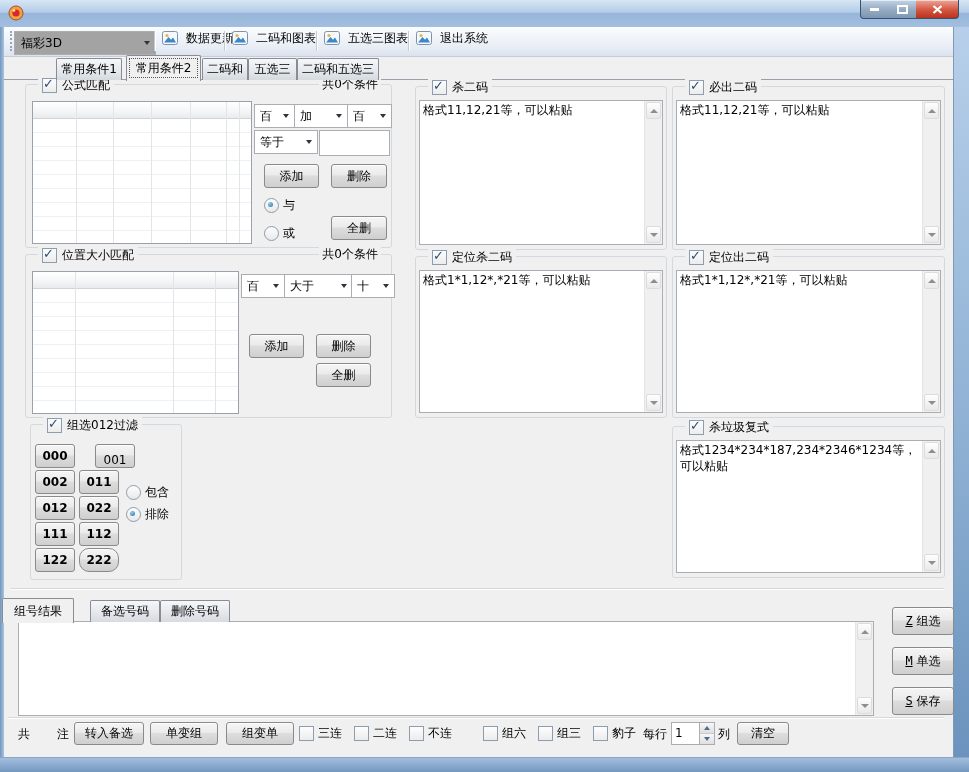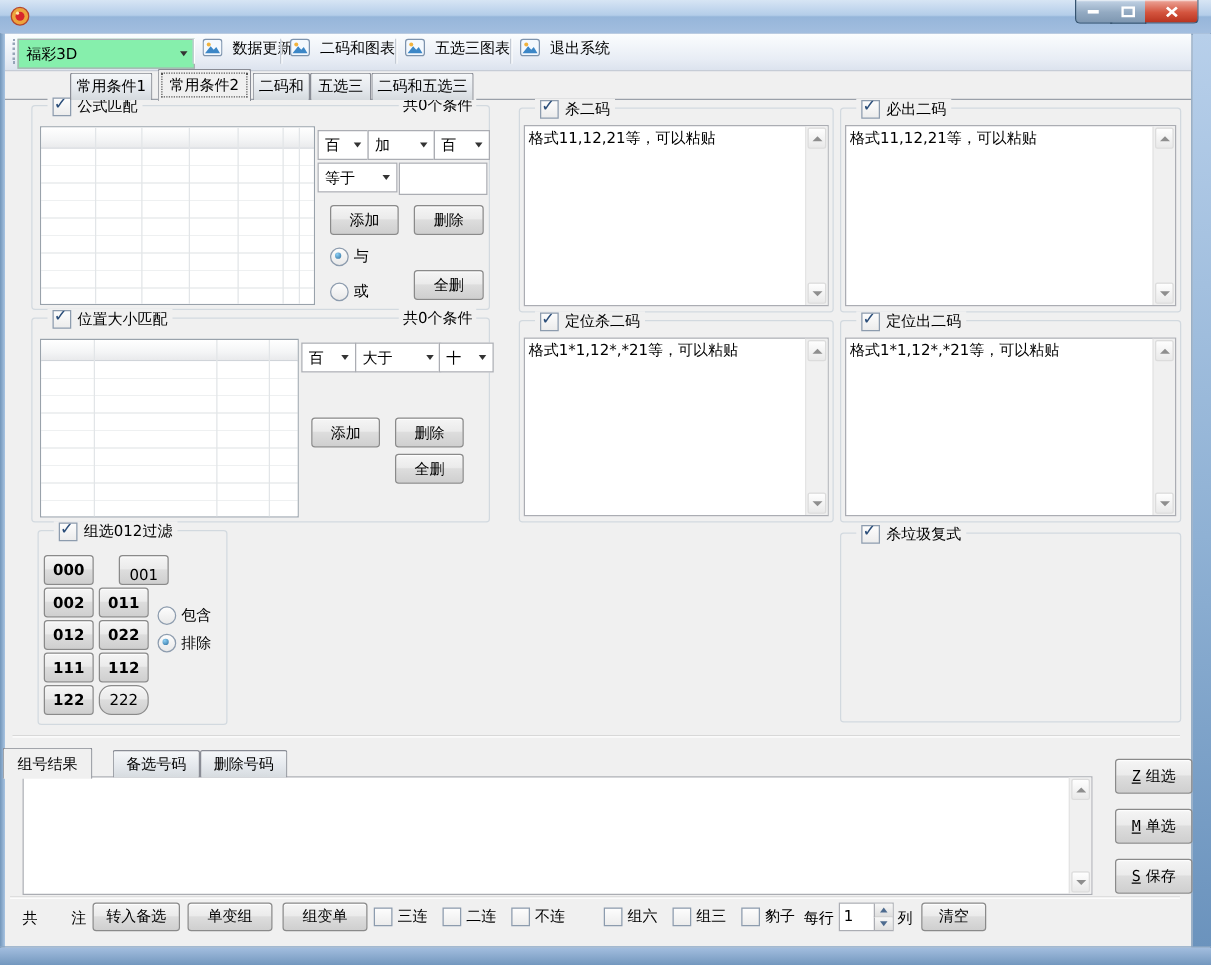--- a/index.html
+++ b/index.html
@@ -15,21 +15,21 @@
   .app-title{position:absolute;left:28px;top:5px;color:#111;white-space:nowrap;text-shadow:0 1px 0 rgba(255,255,255,.6);}
   .app-icon{position:absolute;left:8px;top:5px;}
   .winctl{position:absolute;top:0;height:18px;border:1px solid #35536f;border-top:none;display:flex;align-items:center;justify-content:center;box-shadow:inset 0 1px 0 rgba(255,255,255,.55);}
   .winctl.min{left:860px;width:28px;border-radius:0 0 0 4px;background:linear-gradient(#c3d4e6,#93aac2 55%,#7e97b1);}
   .winctl.max{left:888px;width:28px;border-left:none;background:linear-gradient(#c3d4e6,#93aac2 55%,#7e97b1);}
   .winctl.close{left:916px;width:42px;border-left:none;border-radius:0 0 4px 0;background:linear-gradient(#eda79b,#d4553f 55%,#b8331f);}
   
   .toolbar{position:absolute;left:4px;top:27px;width:949px;height:29px;
     background:linear-gradient(to bottom,#fbfdfe,#e8edf5 70%,#dce3ee);border-bottom:1px solid #c6ccd6;}
   .grip{position:absolute;left:6px;top:4px;height:20px;width:3px;border-left:2px dotted #96a5b8;}
-  .combo{position:absolute;background:#86efac;border:1px solid #abadb3;display:flex;align-items:center;padding-left:6px;}
+  .combo{position:absolute;background:#a3a3a3;border:1px solid #abadb3;display:flex;align-items:center;padding-left:6px;}
   .combo .chev{position:absolute;right:5px;top:9px;width:0;height:0;border:3.5px solid transparent;border-top:4px solid #333;}
   .tsep{position:absolute;top:4px;height:20px;width:1px;background:#c3cad4;box-shadow:1px 0 0 #fff;}
   .tbtn{position:absolute;top:30px;height:23px;display:flex;align-items:flex-start;gap:8px;padding:0 4px;border-radius:2px;cursor:default;}
   
   .tabline{position:absolute;left:4px;top:79px;width:949px;height:1px;background:#9aa0a9;}
   .tab{position:absolute;top:58px;height:21px;background:linear-gradient(#f5f7f9,#e4e8ed 60%,#d5dade);border:1px solid #898c95;border-bottom:none;border-radius:2px 2px 0 0;display:flex;align-items:center;justify-content:center;z-index:1;margin-left:46px;}
   .tab.active{top:55px;height:25px;background:#f0f0f0;z-index:3;outline:1px dotted #555;outline-offset:-4px;}
   
   .gb{position:absolute;border:1px solid #d2d9df;border-radius:3px;}
   .gb-title{position:absolute;top:-8px;left:12px;height:16px;background:#f0f0f0;padding:0 4px;display:flex;align-items:center;gap:5px;white-space:nowrap;}
@@ -278,21 +278,21 @@
       </div>
     <div class="btn" style="left:4px;top:97px;width:38px;height:22px;font-weight:bold;">
         <span>111</span>
       </div>
     <div class="btn" style="left:48px;top:97px;width:38px;height:22px;font-weight:bold;">
         <span>112</span>
       </div>
     <div class="btn" style="left:4px;top:123px;width:38px;height:22px;font-weight:bold;">
         <span>122</span>
       </div>
-    <div class="btn" style="left:48px;top:123px;width:38px;height:22px;font-weight:normal;border-radius:10px;">
+    <div class="btn" style="left:48px;top:123px;width:38px;height:22px;font-weight:bold;border-radius:10px;">
         <span>222</span>
       </div>
     <div class="cbrow" style="left:95px;top:59px;">
         <span class="radio"></span>
         <span>包含</span>
       </div>
     <div class="cbrow" style="left:95px;top:81px;">
         <span class="radio on"></span>
         <span>排除</span>
       </div>
@@ -366,20 +366,31 @@
           </div>
         </div>
     </div>
   </div>
 
   <div class="gb" style="left:672px;top:426px;width:271px;height:150px;">
     <div class="gb-title">
         <span class="cb checked"></span>
         <span>杀垃圾复式</span>
       </div>
+    <div class="ta" style="left:3px;top:13px;right:3px;bottom:4px;">
+      <div class="ta-text">格式1234*234*187,234*2346*1234等，可以粘贴</div>
+      <div class="vscroll">
+          <div class="sbtn up">
+            <i class="tri-up"></i>
+          </div>
+          <div class="sbtn down">
+            <i class="tri-down"></i>
+          </div>
+        </div>
+    </div>
   </div>
 
   <div class="etch" style="left:10px;top:588px;width:934px;"></div>
 
   <div class="btab active" style="left:2px;top:598px;width:70px;">
       <span>组号结果</span>
     </div>
   <div class="btab" style="left:90px;top:600px;width:68px;">
       <span>备选号码</span>
     </div>

